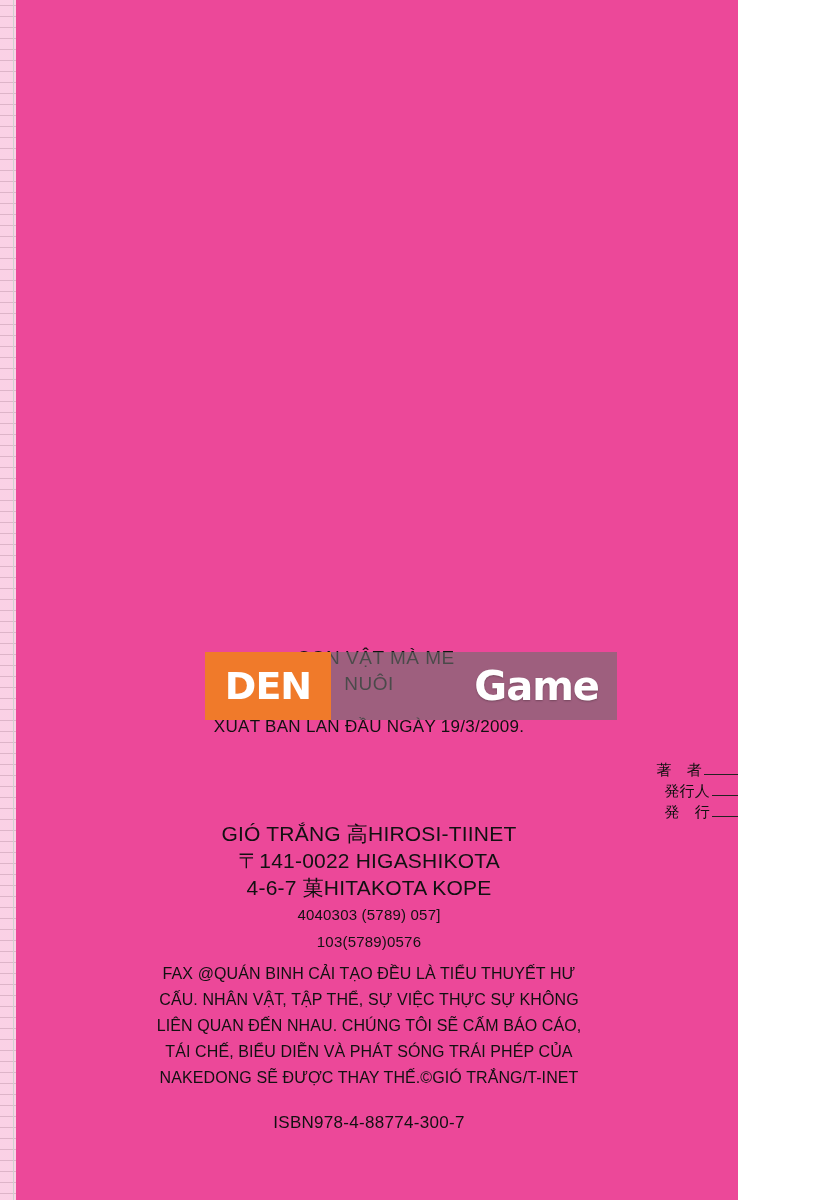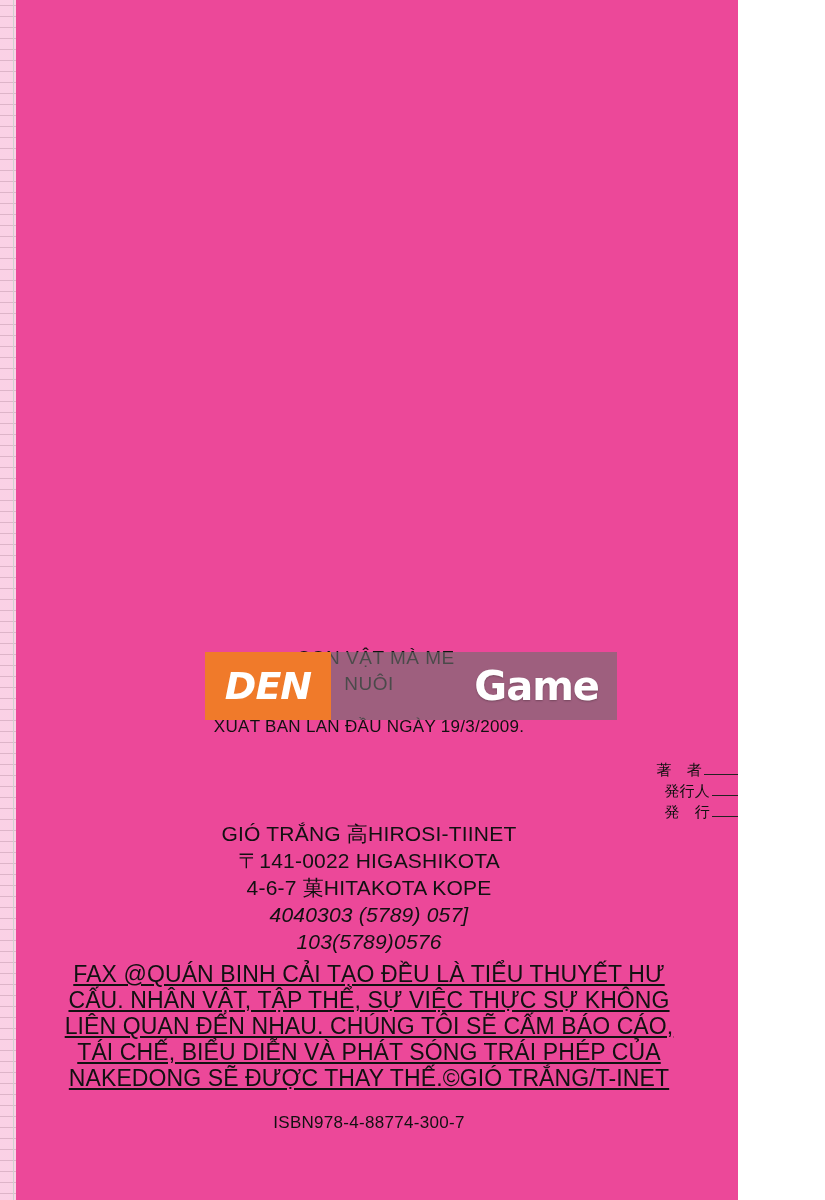--- a/index.html
+++ b/index.html
@@ -104,32 +104,30 @@
 
   .addr-block {
     margin-top: -2px;
   }
   .addr-line {
     font-size: 21px;
     line-height: 27px;
     letter-spacing: 0.2px;
   }
   .addr-line.small {
-    font-size: 21px;
-    font-style: italic;
+    font-size: 15px;
   }
 
   .legal-block {
     margin-top: 6px;
   }
   .legal-line {
-    font-size: 23px;
+    font-size: 16px;
     line-height: 26px;
     letter-spacing: 0.1px;
-    text-decoration: underline;
   }
 
   .isbn {
     margin-top: 22px;
     font-size: 17px;
     letter-spacing: 0.3px;
   }
 
   
   .watermark {
@@ -148,21 +146,20 @@
     align-items: center;
     justify-content: center;
   }
   .wm-left-text {
     color: #ffffff;
     font-family: "DejaVu Sans", sans-serif;
     font-weight: bold;
     font-size: 38px;
     letter-spacing: -1px;
     line-height: 38px;
-    font-style: italic;
   }
   .wm-right {
     flex: 1;
     background: rgba(110,110,110,0.62);
     display: flex;
     align-items: center;
     justify-content: flex-end;
     padding-right: 18px;
   }
   .wm-right-text {

